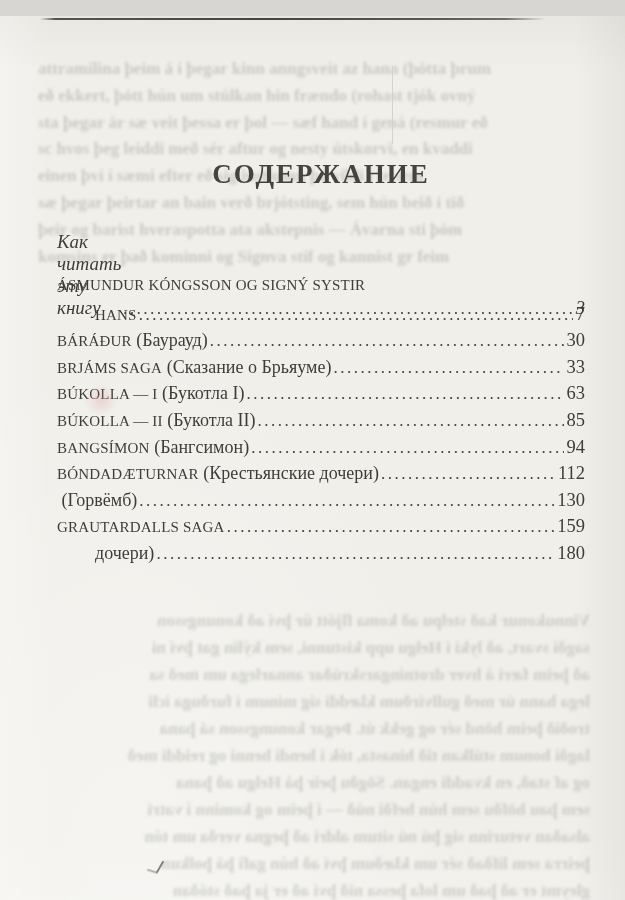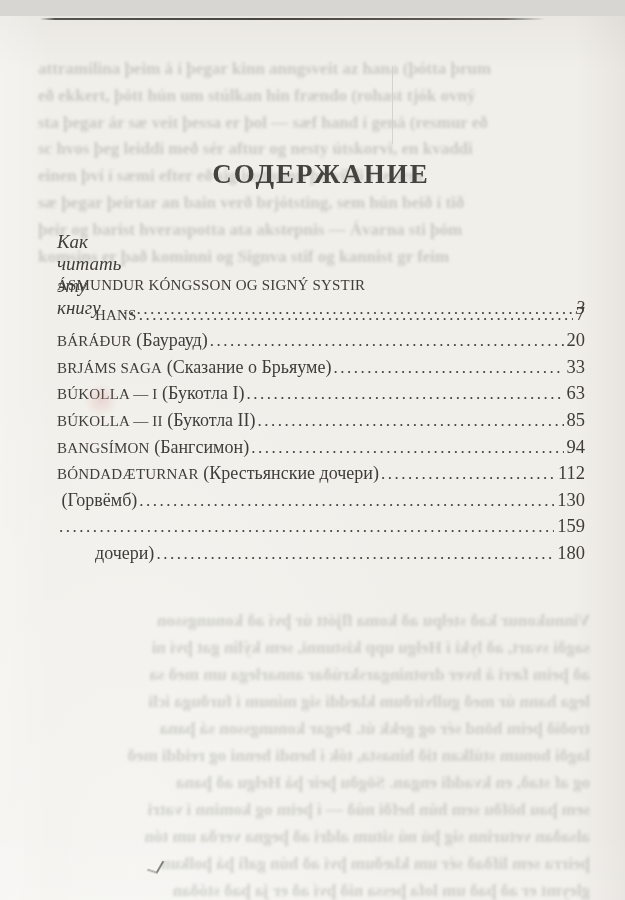--- a/index.html
+++ b/index.html
@@ -164,21 +164,21 @@
         </div>
         <div class="toc-line indent">
           <span class="entry-bold">HANS</span>
           <span class="dots">........................................................................................................................................................................................................</span>
           <span class="pagenum">7</span>
         </div>
         <div class="toc-line">
           <span class="entry-bold">BÁRÁÐUR</span>
           <span class="entry-text">&nbsp;(Баурауд)</span>
           <span class="dots">........................................................................................................................................................................................................</span>
-          <span class="pagenum">20</span>
+          <span class="pagenum">30</span>
         </div>
         <div class="toc-line">
           <span class="entry-bold">BRJÁMS SAGA</span>
           <span class="entry-text">&nbsp;(Сказание о Брьяуме)</span>
           <span class="dots">........................................................................................................................................................................................................</span>
           <span class="pagenum">33</span>
         </div>
         <div class="toc-line">
           <span class="entry-bold">BÚKOLLA — I</span>
           <span class="entry-text">&nbsp;(Букотла I)</span>
@@ -202,20 +202,21 @@
           <span class="entry-text">&nbsp;(Крестьянские дочери)</span>
           <span class="dots">........................................................................................................................................................................................................</span>
           <span class="pagenum">112</span>
         </div>
         <div class="toc-line">
           <span class="entry-text">&nbsp;(Горвёмб)</span>
           <span class="dots">........................................................................................................................................................................................................</span>
           <span class="pagenum">130</span>
         </div>
         <div class="toc-line">
+          <span class="entry-bold">GRAUTARDALLS SAGA</span>
           <span class="dots">........................................................................................................................................................................................................</span>
           <span class="pagenum">159</span>
         </div>
         <div class="toc-line indent">
           <span class="entry-text">дочери)</span>
           <span class="dots">........................................................................................................................................................................................................</span>
           <span class="pagenum">180</span>
         </div>
       </div>
   </div>

